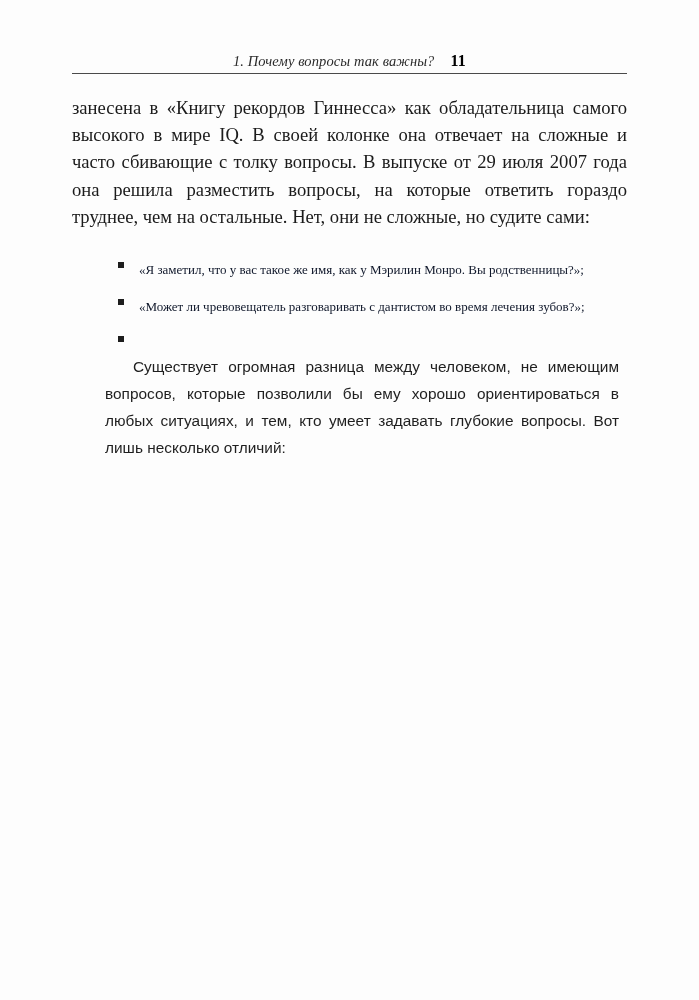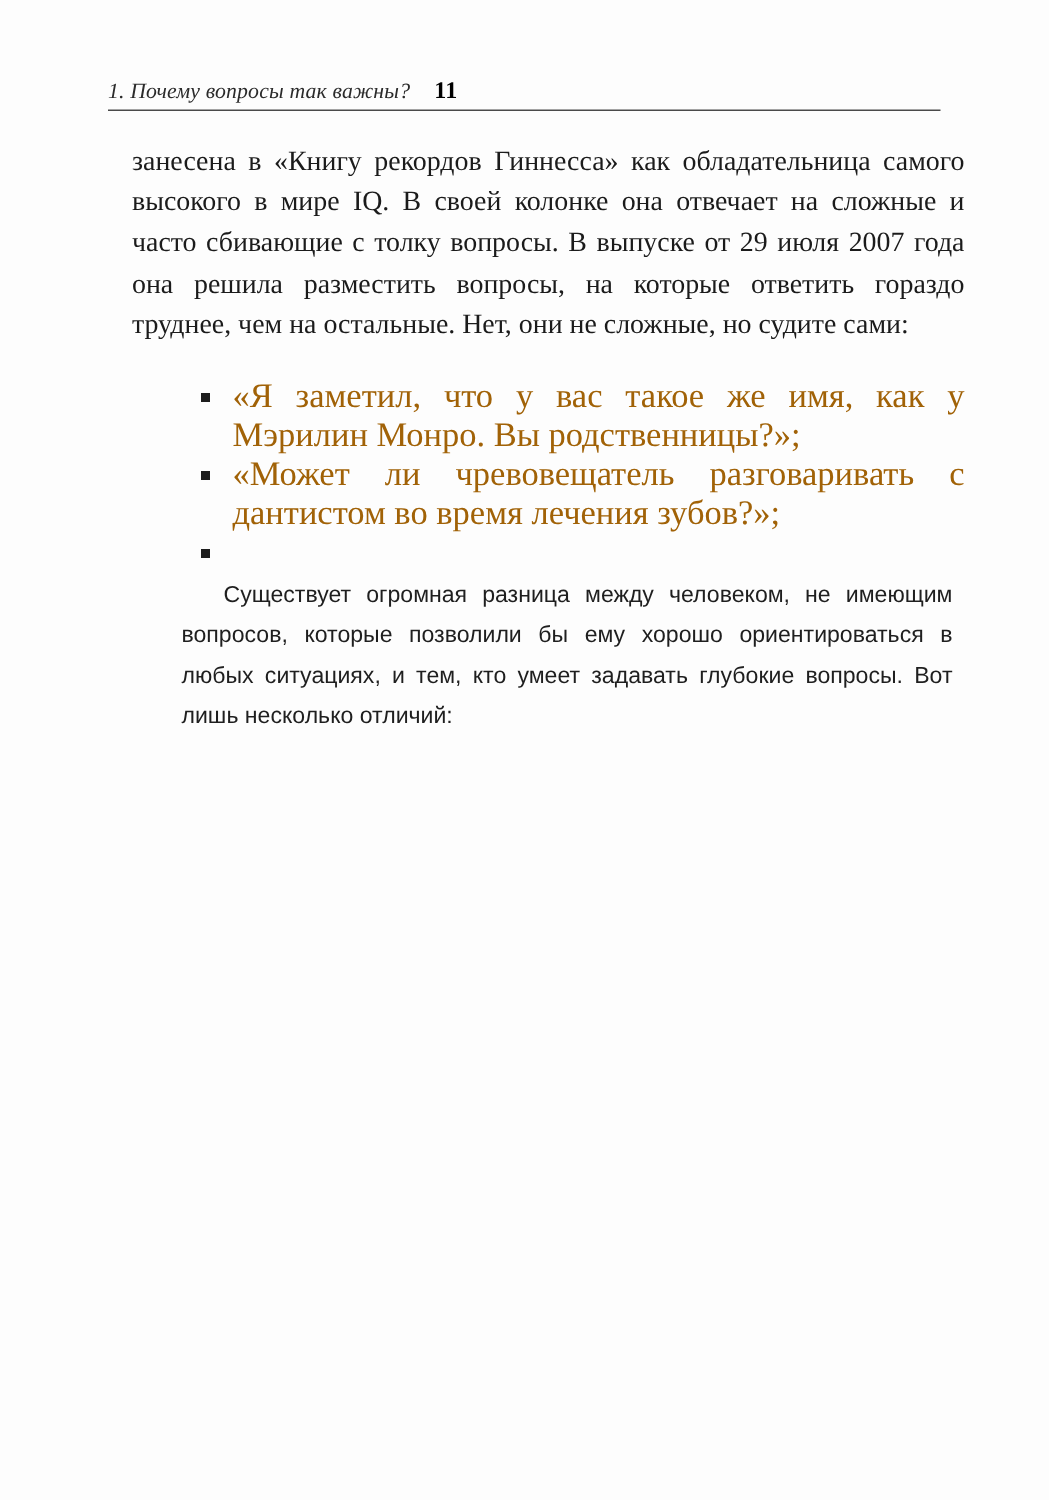--- a/index.html
+++ b/index.html
@@ -20,21 +20,21 @@
   }
 
   
   .running-head {
     position: absolute;
     left: 72px;
     top: 52px;
     width: 555px;
     display: flex;
     align-items: baseline;
-    justify-content: flex-start;
+    justify-content: center;
     padding-bottom: 3px;
     border-bottom: 1.6px solid #4a4a4a;
     box-sizing: border-box;
     gap: 16px;
   }
   .running-head-title {
     font-style: italic;
     font-size: 14.5px;
     letter-spacing: 0.1px;
     color: #2b2b2b;
@@ -43,21 +43,21 @@
   .running-head-folio {
     font-weight: bold;
     font-size: 16px;
     color: #000000;
     letter-spacing: 0.2px;
   }
 
   
   .content {
     position: absolute;
-    left: 88px;
+    left: 72px;
     top: 94px;
     width: 555px;
   }
 
   p.body-para {
     margin: 0;
     font-size: 18.6px;
     line-height: 27.2px;
     text-align: justify;
     text-justify: inter-word;
@@ -71,25 +71,25 @@
   
   ul.question-list {
     list-style: none;
     margin: 21px 0 0 0;
     padding: 0;
   }
   ul.question-list > li {
     position: relative;
     margin: 0 0 0 0;
     padding-left: 67px;
-    font-size: 23px;
-    line-height: 26px;
+    font-size: 13px;
+    line-height: 37px;
     text-align: justify;
     text-justify: inter-word;
-    color: #a16207;
+    color: #0f172a;
   }
   ul.question-list > li .bullet-marker {
     position: absolute;
     left: 46px;
     top: 11px;
     width: 6px;
     height: 6px;
     background: #1d1d1d;
     display: block;
   }

